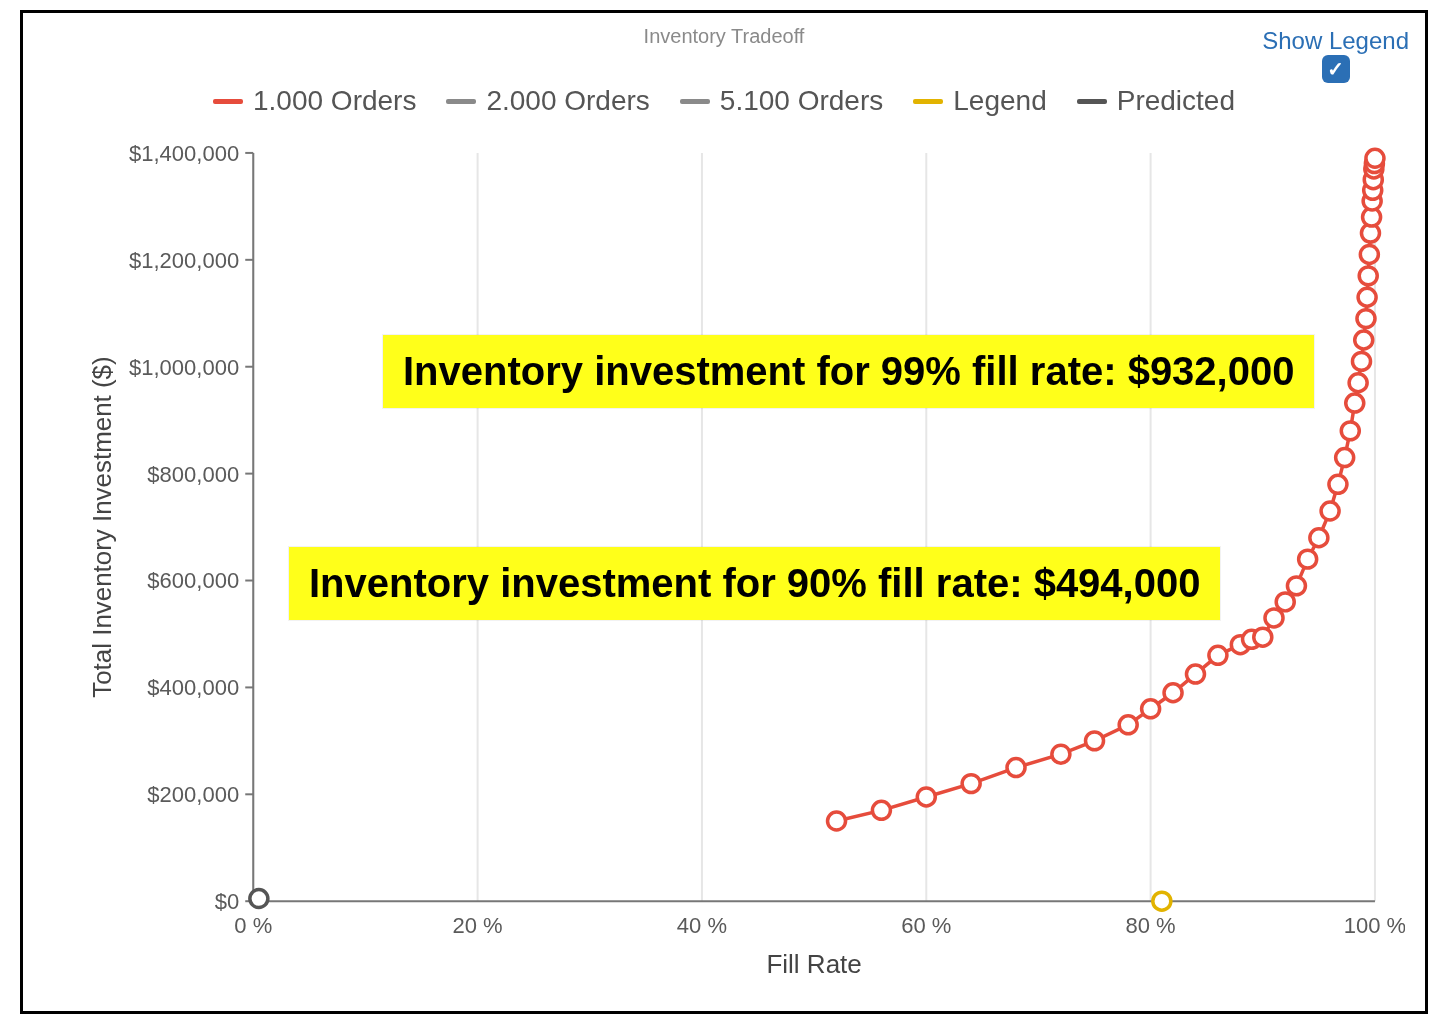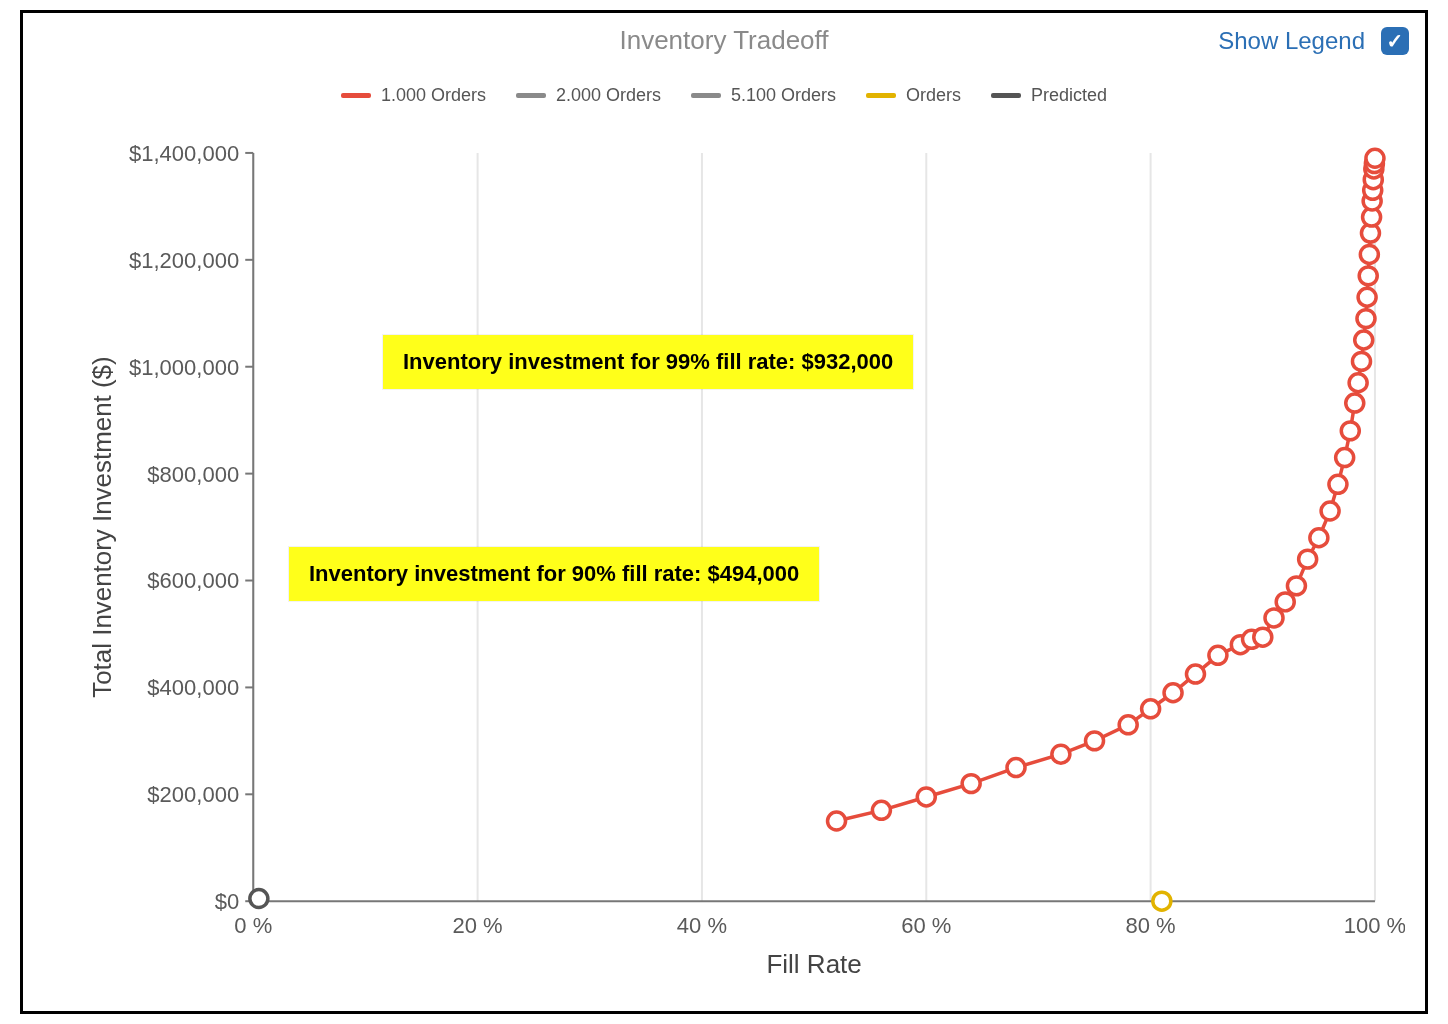--- a/index.html
+++ b/index.html
@@ -23,32 +23,33 @@
     position: relative;
     background: #fff;
     overflow: hidden;
   }
   .title {
     position: absolute;
     top: 12px;
     left: 0;
     right: 0;
     text-align: center;
-    font-size: 26px;
+    font-size: 20px;
     color: #8a8a8a;
   }
   .legend-toggle {
     position: absolute;
     top: 14px;
     right: 16px;
     font-size: 24px;
     color: #2b6fb5;
     display: flex;
     align-items: center;
-    gap: 16px;
+    gap: 0;
+    flex-direction: column;
   }
   .chk {
     width: 28px;
     height: 28px;
     border-radius: 6px;
     background: #2b6fb5;
     display: inline-flex;
     align-items: center;
     justify-content: center;
     color: #fff;
@@ -56,21 +57,21 @@
     font-weight: bold;
   }
   .legend {
     position: absolute;
     top: 72px;
     left: 0;
     right: 0;
     display: flex;
     justify-content: center;
     gap: 30px;
-    font-size: 18px;
+    font-size: 28px;
     color: #555;
   }
   .legend .item {
     display: inline-flex;
     align-items: center;
     gap: 10px;
   }
   .legend .swatch {
     width: 30px;
     height: 5px;
@@ -81,21 +82,21 @@
     left: 60px;
     right: 20px;
     top: 110px;
     bottom: 20px;
   }
   .callout {
     position: absolute;
     background: #ffff1a;
     color: #000;
     font-weight: bold;
-    font-size: 22px;
+    font-size: 40px;
     padding: 14px 20px;
     white-space: nowrap;
     box-shadow: 0 0 0 1px rgba(0,0,0,0.05);
   }
   svg text.axis { fill: #5a5a5a; font-size: 22px; }
   svg text.axis-title { fill: #444; font-size: 26px; }
 </style>
 </head>
 <body>
 
@@ -117,21 +118,21 @@
       <span class="item">
         <span class="swatch" style="background:#8a8a8a"></span>
         <span>2.000 Orders</span>
       </span>
       <span class="item">
         <span class="swatch" style="background:#8a8a8a"></span>
         <span>5.100 Orders</span>
       </span>
       <span class="item">
         <span class="swatch" style="background:#e2b300"></span>
-        <span>Orders</span>
+        <span>Legend</span>
       </span>
       <span class="item">
         <span class="swatch" style="background:#555555"></span>
         <span>Predicted</span>
       </span>
     </div>
 
     <div class="plot">
       <svg id="chart-svg" width="100%" height="100%" viewBox="0 0 1320 870" preserveAspectRatio="none">
           <line x1="170" y1="30" x2="170" y2="780" stroke="#e6e6e6" stroke-width="2"></line>

